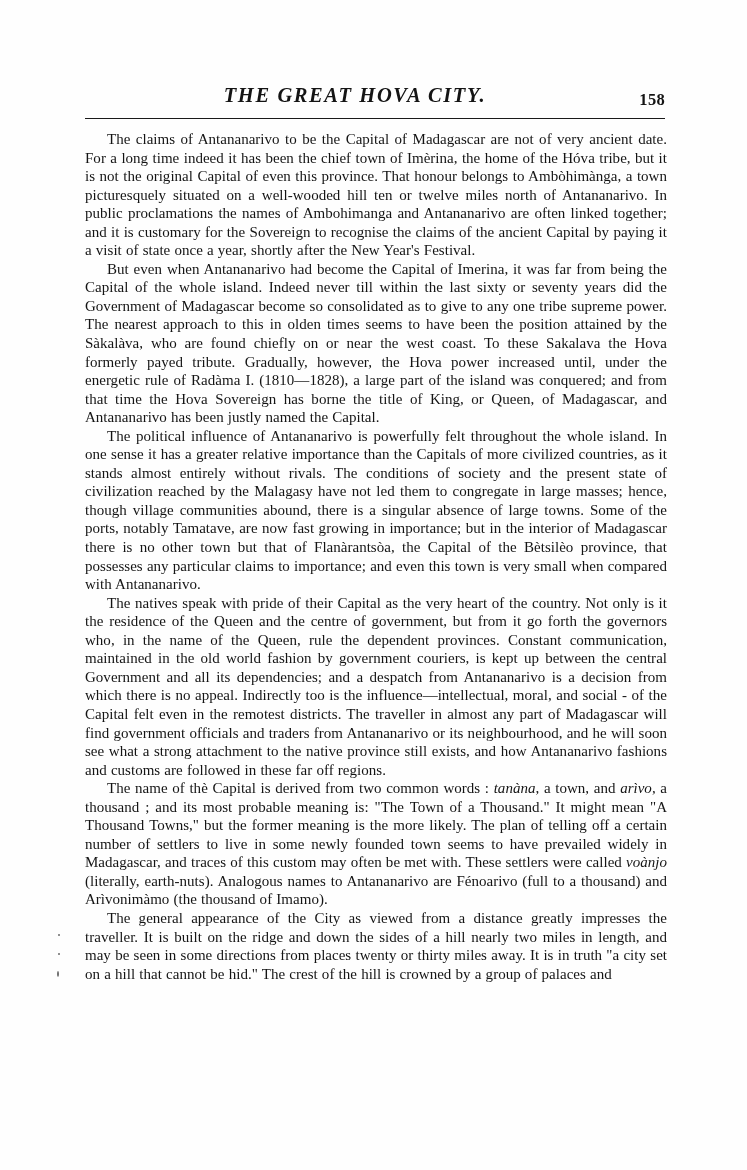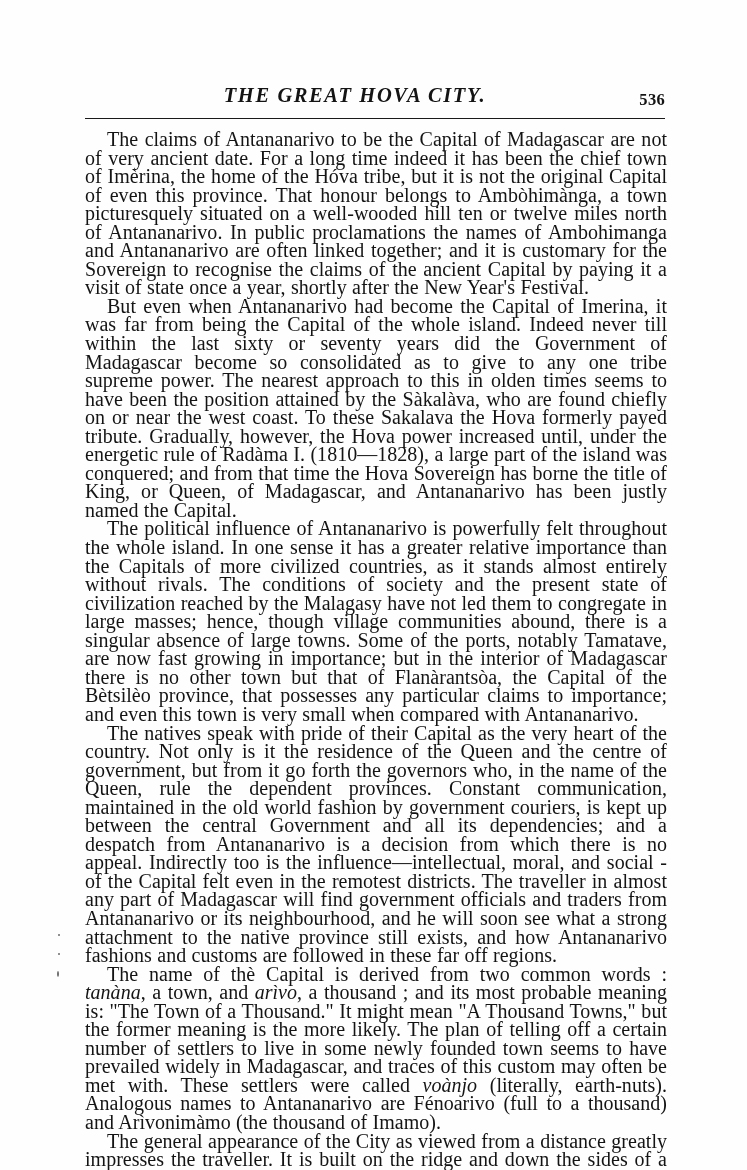--- a/index.html
+++ b/index.html
@@ -64,21 +64,21 @@
     left: 85px;
     top: 130px;
     width: 582px;
   }
   p.para {
     margin: 0;
     padding: 0;
     text-align: justify;
     text-align-last: left;
     text-indent: 22px;
-    font-size: 20px;
+    font-size: 15px;
     line-height: 18.55px;
     letter-spacing: 0.02px;
     word-spacing: 0.4px;
     -webkit-hyphens: none;
     hyphens: none;
   }
   p.para i { }
 
   
   .textblock, .running-head {
@@ -95,21 +95,21 @@
     opacity: .75;
   }
 </style>
 </head>
 <body>
 
 <div class="page">
 
   <div class="running-head">
     <div class="head-title">THE GREAT HOVA CITY.</div>
-    <div class="folio">536</div>
+    <div class="folio">158</div>
   </div>
 
   <div class="head-rule"></div>
 
   <div class="textblock">
       <p class="para"><span>The claims of Antananarivo to be the Capital of Madagascar are not of very ancient date. For a long time indeed it has been the chief town of Imèrina, the home of the Hóva tribe, but it is not the original Capital of even this province. That honour belongs to Ambòhimànga, a town picturesquely situated on a well-wooded hill ten or twelve miles north of Antananarivo. In public proclamations the names of Ambohimanga and Antananarivo are often linked together; and it is customary for the Sovereign to recognise the claims of the ancient Capital by paying it a visit of state once a year, shortly after the New Year's Festival.</span></p>
       <p class="para"><span>But even when Antananarivo had become the Capital of Imerina, it was far from being the Capital of the whole island. Indeed never till within the last sixty or seventy years did the Government of Madagascar become so consolidated as to give to any one tribe supreme power. The nearest approach to this in olden times seems to have been the position attained by the Sàkalàva, who are found chiefly on or near the west coast. To these Sakalava the Hova formerly payed tribute. Gradually, however, the Hova power increased until, under the energetic rule of Radàma I. (1810—1828), a large part of the island was conquered; and from that time the Hova Sovereign has borne the title of King, or Queen, of Madagascar, and Antananarivo has been justly named the Capital.</span></p>
       <p class="para"><span>The political influence of Antananarivo is powerfully felt throughout the whole island. In one sense it has a greater relative importance than the Capitals of more civilized countries, as it stands almost entirely without rivals. The conditions of society and the present state of civilization reached by the Malagasy have not led them to congregate in large masses; hence, though village communities abound, there is a singular absence of large towns. Some of the ports, notably Tamatave, are now fast growing in importance; but in the interior of Madagascar there is no other town but that of Flanàrantsòa, the Capital of the Bètsilèo province, that possesses any particular claims to importance; and even this town is very small when compared with Antananarivo.</span></p>
       <p class="para"><span>The natives speak with pride of their Capital as the very heart of the country. Not only is it the residence of the Queen and the centre of government, but from it go forth the governors who, in the name of the Queen, rule the dependent provinces. Constant communication, maintained in the old world fashion by government couriers, is kept up between the central Government and all its dependencies; and a despatch from Antananarivo is a decision from which there is no appeal. Indirectly too is the influence—intellectual, moral, and social - of the Capital felt even in the remotest districts. The traveller in almost any part of Madagascar will find government officials and traders from Antananarivo or its neighbourhood, and he will soon see what a strong attachment to the native province still exists, and how Antananarivo fashions and customs are followed in these far off regions.</span></p>
       <p class="para"><span>The name of thè Capital is derived from two common words : </span><i>tanàna</i><span>, a town, and </span><i>arìvo</i><span>, a thousand ; and its most probable meaning is: "The Town of a Thousand." It might mean "A Thousand Towns," but the former meaning is the more likely. The plan of telling off a certain number of settlers to live in some newly founded town seems to have prevailed widely in Madagascar, and traces of this custom may often be met with. These settlers were called </span><i>voànjo</i><span> (literally, earth-nuts). Analogous names to Antananarivo are Fénoarivo (full to a thousand) and Arìvonimàmo (the thousand of Imamo).</span></p>

